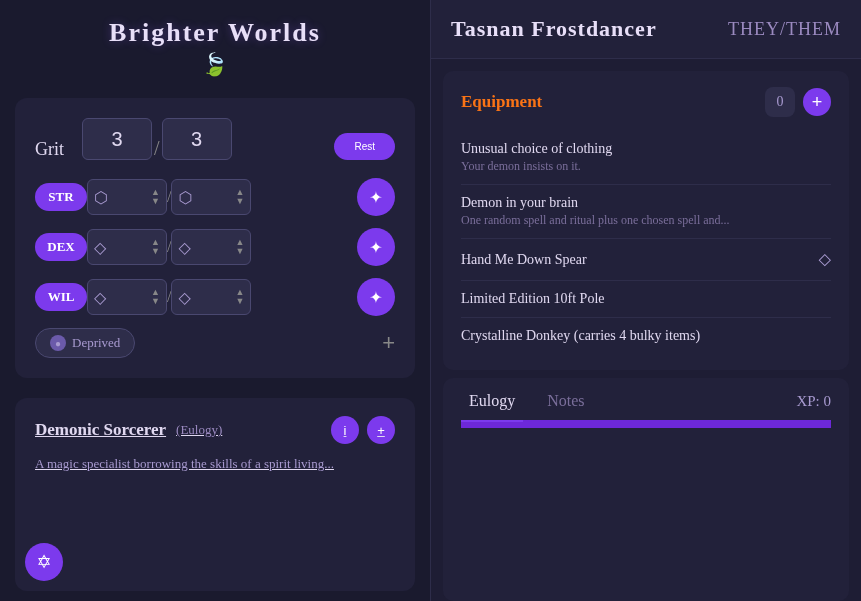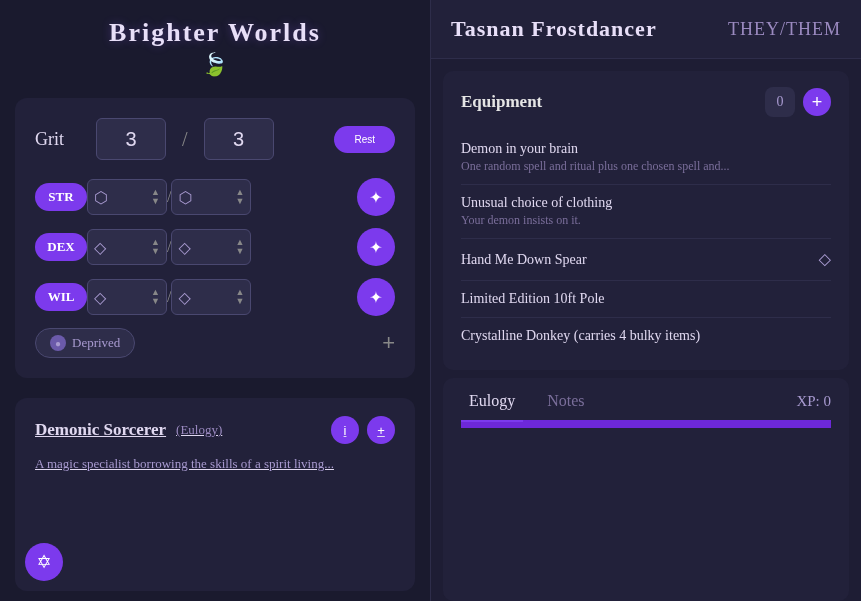--- a/index.html
+++ b/index.html
@@ -53,23 +53,23 @@
     .stats-card {
       margin: 10px 15px;
       background: #22213a;
       border-radius: 12px;
       padding: 20px 20px;
       flex-shrink: 0;
     }
 
     .grit-row {
       display: flex;
-      align-items: center;
+      align-items: flex-end;
       margin-bottom: 18px;
-      gap: 16px;
+      gap: 2px;
     }
 
     .grit-label {
       font-size: 18px;
       color: #e0d8f0;
       min-width: 45px;
     }
 
     .grit-input {
       background: #2e2d4a;
@@ -293,21 +293,21 @@
     }
 
     .equipment-header {
       display: flex;
       align-items: center;
       margin-bottom: 14px;
     }
 
     .equipment-title {
       font-size: 17px;
-      color: #e5e5e5;
+      color: #f97316;
       font-weight: bold;
     }
 
     .shield-badge {
       margin-left: auto;
       background: #2e2d4a;
       border-radius: 8px;
       color: #a89ad0;
       font-size: 14px;
       width: 30px;
@@ -519,27 +519,27 @@
     <div class="equipment-section">
       <div class="equipment-header">
         <span class="equipment-title">Equipment</span>
         <div class="shield-badge">
           <span>0</span>
         </div>
         <button class="eq-add-btn">+</button>
       </div>
 
       <div class="equipment-item">
+        <div class="item-name">Unusual choice of clothing</div>
+        <div class="item-desc">Your demon insists on it.</div>
+      </div>
+
+      <div class="equipment-item">
         <div class="item-name">Demon in your brain</div>
         <div class="item-desc">One random spell and ritual plus one chosen spell and...</div>
-      </div>
-
-      <div class="equipment-item">
-        <div class="item-name">Unusual choice of clothing</div>
-        <div class="item-desc">Your demon insists on it.</div>
       </div>
 
       <div class="equipment-item">
         <div class="item-row">
           <div class="item-name">Hand Me Down Spear</div>
           <span class="diamond-icon">⬦</span>
         </div>
       </div>
 
       <div class="equipment-item">

